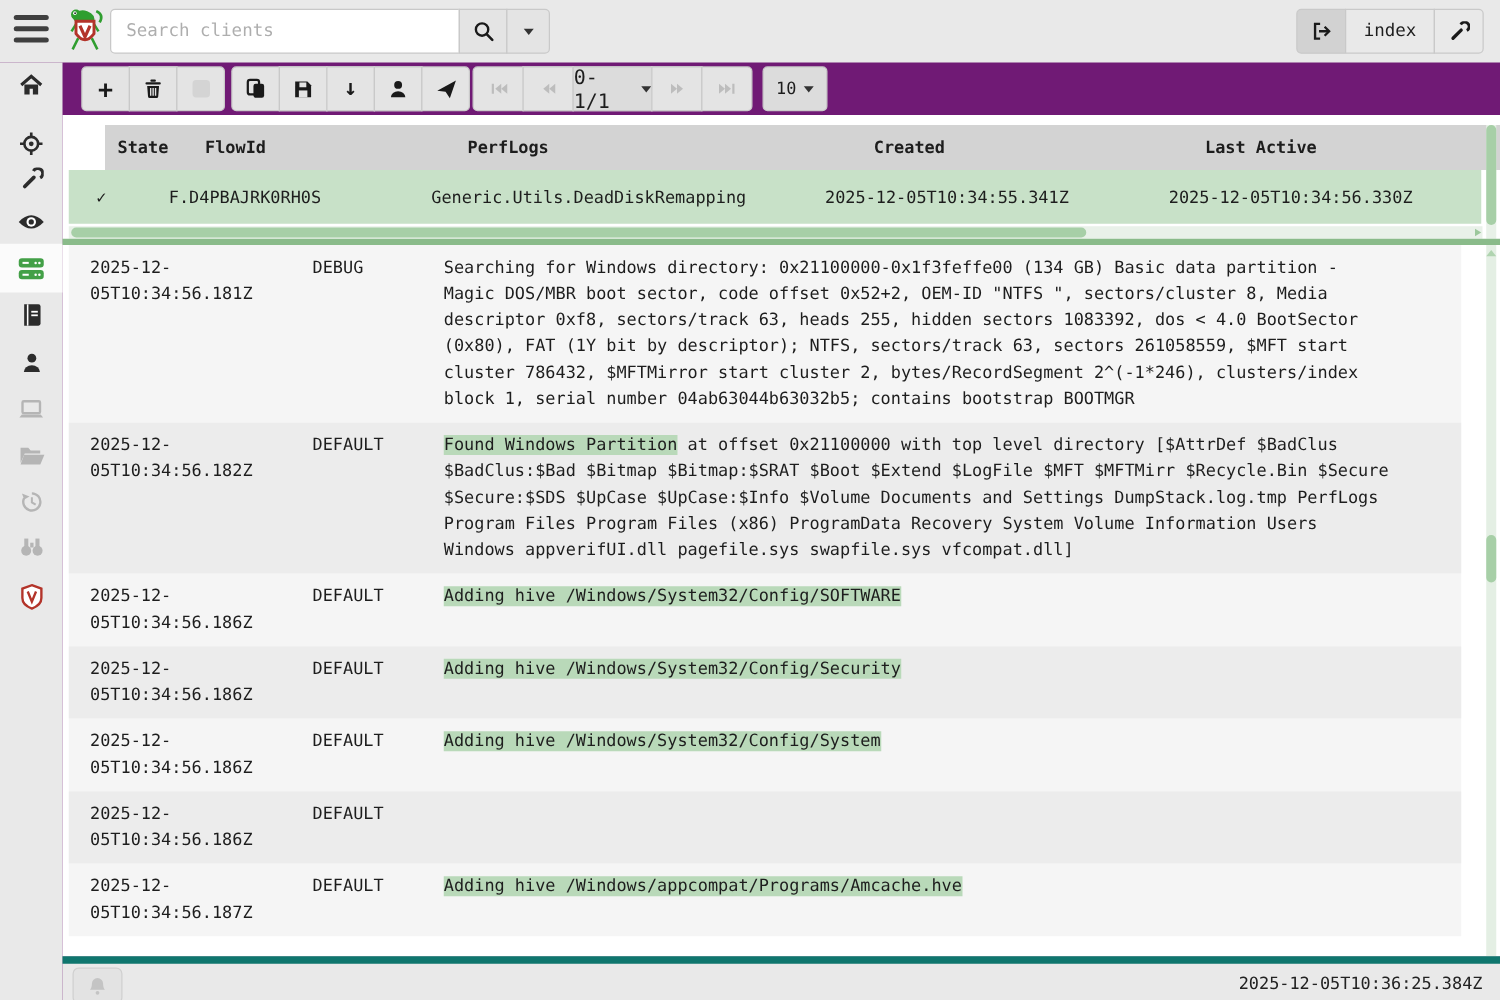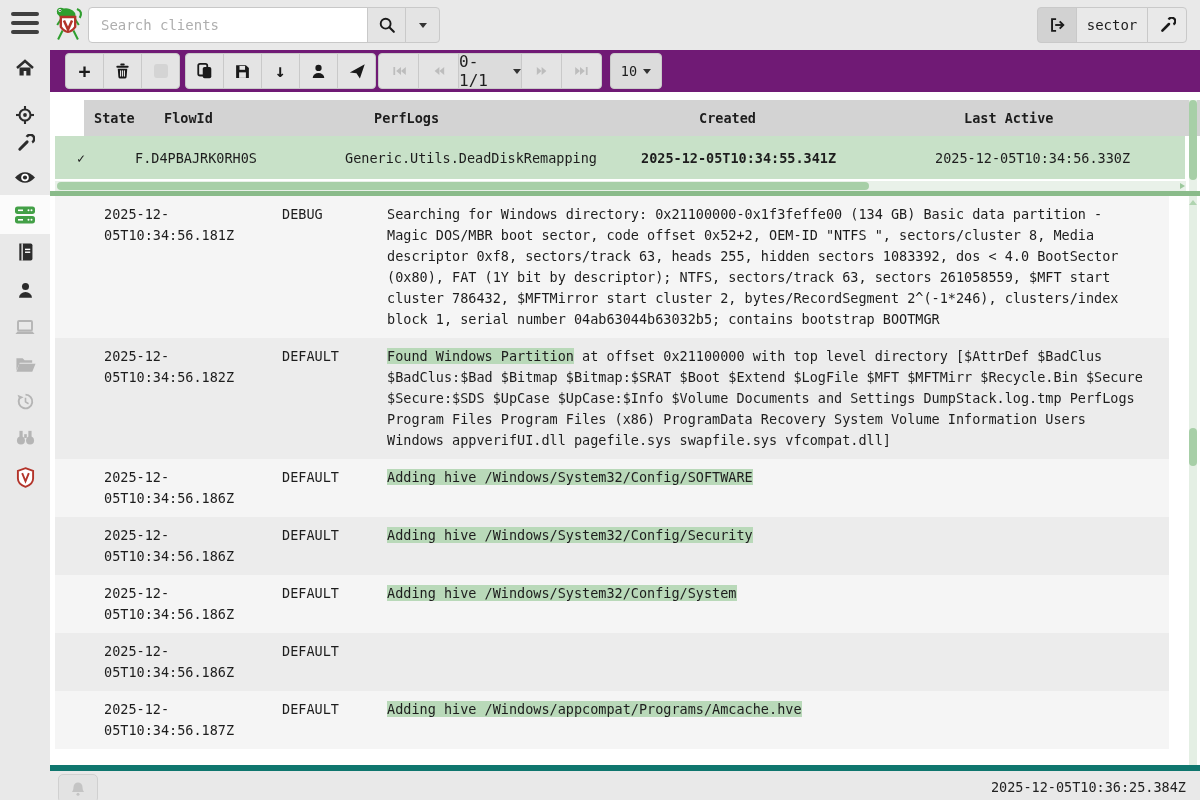--- a/index.html
+++ b/index.html
@@ -50,21 +50,21 @@
   
   .hscroll { position:absolute; left:55px; top:181px; width:1131px; height:10px; background:#e9f1e9; }
   .hthumb { position:absolute; left:2px; top:1px; width:812px; height:8px; background:#a7cfa7; border-radius:4px; cursor:pointer; }
   .harrow { position:absolute; right:1px; top:2px; width:0; height:0; border-top:3px solid transparent; border-bottom:3px solid transparent; border-left:5px solid #9cc89c; }
   .divider { position:absolute; left:50px; top:191px; width:1150px; height:5px; background:#8abb8a; cursor:row-resize; }
 
   
   .log-body { position:absolute; left:55px; top:196px; width:1114px; }
   .log-row { display:flex; align-items:flex-start; padding:8px 0 8px 17px; background:#f5f5f5; font-size:13.5px; line-height:21px; }
   .log-row:nth-child(even) { background:#ececec; }
-  .lcell-ts { width:150px; overflow-wrap:break-word;margin-left:32px; }
+  .lcell-ts { width:150px; overflow-wrap:break-word; }
   .lcell-level { width:85px; margin-left:28px; }
   .lcell-msg { width:760px; margin-left:20px; overflow-wrap:break-word; }
   .hl { background:#b9d9b9; }
 
   
   .vscroll-flow { position:absolute; left:1189px; top:100px; width:8px; height:91px; background:#e8f1e8; }
   .vthumb-flow { position:absolute; left:0; top:0; width:8px; height:80px; background:#a7cfa7; border-radius:4px; cursor:pointer; }
   .vscroll-log { position:absolute; left:1189px; top:196px; width:8px; height:569px; background:#e4efe4; }
   .vthumb-log { position:absolute; left:0; top:232px; width:8px; height:38px; background:#a7cfa7; border-radius:4px; cursor:pointer; }
   .varrow-up { position:absolute; left:0; top:4px; width:0; height:0; border-left:4px solid transparent; border-right:4px solid transparent; border-bottom:5px solid #b0d4b0; }
@@ -116,21 +116,21 @@
     </div>
 
     <div class="user-group">
       <div class="seg seg-logout">
         <svg width="18" height="18" viewBox="0 0 20 20">
           <path d="M9,3.5 H4.5 V16.5 H9" fill="none" stroke="#1a1a1a" stroke-width="2.1"></path>
           <line x1="8" y1="10" x2="16" y2="10" stroke="#1a1a1a" stroke-width="2.1"></line>
           <path d="M13,6 L17,10 L13,14" fill="none" stroke="#1a1a1a" stroke-width="2.1"></path>
         </svg>
       </div>
-      <div class="seg seg-admin">sector</div>
+      <div class="seg seg-admin">index</div>
       <div class="seg seg-wrench">
         <svg width="17" height="17" viewBox="0 0 20 20">
           <path d="M17,8.7 A4.2,4.2 0 1 0 11.3,3" fill="none" stroke="#1a1a1a" stroke-width="2.7"></path>
           <line x1="11.7" y1="8.3" x2="4" y2="16" stroke="#1a1a1a" stroke-width="3.1" stroke-linecap="round"></line>
         </svg>
       </div>
     </div>
   </div>
 
   <div class="sidebar">
@@ -315,21 +315,21 @@
     <div class="fcell" style="left:10px;">State</div>
     <div class="fcell" style="left:80px;">FlowId</div>
     <div class="fcell" style="left:290px;">PerfLogs</div>
     <div class="fcell" style="left:615px;text-align:center;">Created</div>
     <div class="fcell" style="left:880px;">Last Active</div>
   </div>
   <div class="flow-row">
     <div class="fcell" style="left:22px;font-weight:bold;">✓</div>
     <div class="fcell" style="left:80px;">F.D4PBAJRK0RH0S</div>
     <div class="fcell" style="left:290px;">Generic.Utils.DeadDiskRemapping</div>
-    <div class="fcell" style="left:586px;font-weight:bold;">2025-12-05T10:34:55.341Z</div>
+    <div class="fcell" style="left:605px;">2025-12-05T10:34:55.341Z</div>
     <div class="fcell" style="left:880px;">2025-12-05T10:34:56.330Z</div>
   </div>
 
   <div class="vscroll-flow">
     <div class="vthumb-flow"></div>
   </div>
 
   <div class="hscroll">
     <div class="hthumb"></div>
     <div class="harrow"></div>

